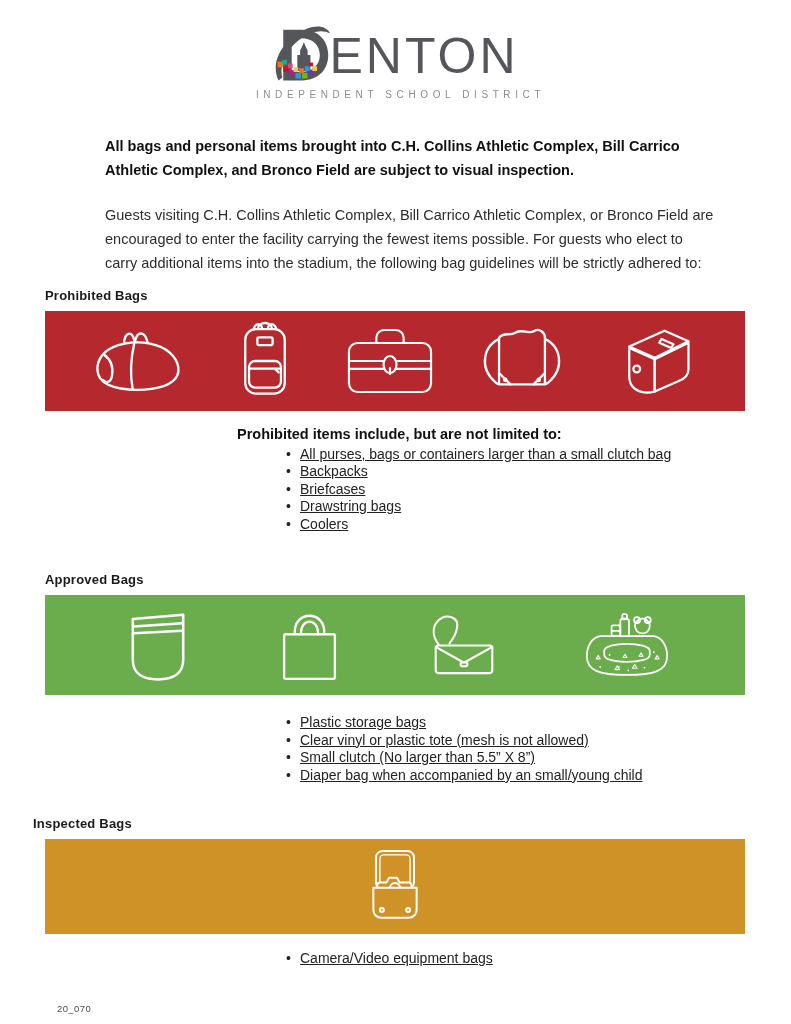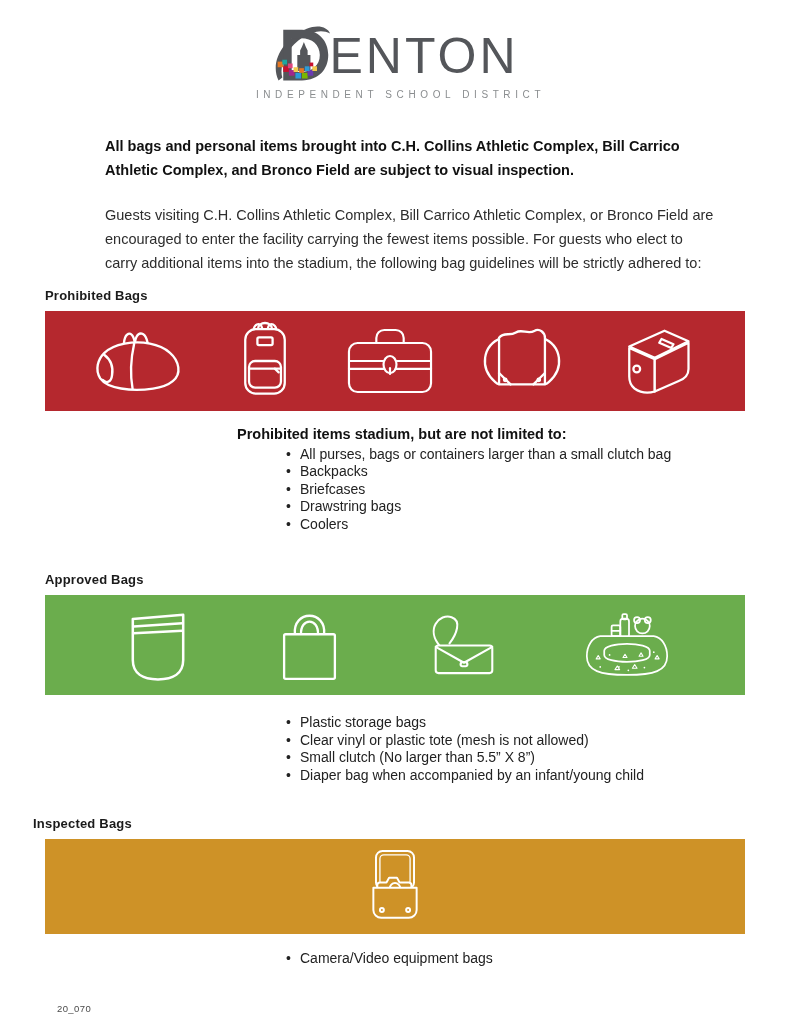--- a/index.html
+++ b/index.html
@@ -32,21 +32,21 @@
   .band-tall { height:100px; }
   .band-short { height:95px; justify-content:center; }
   .band svg { display:block; }
 
   
   .list-block { margin-top:15px; font-size:14px; line-height:16.5px; color:#222; }
   .lb-prohibited { margin-left:237px; }
   .lb-approved { margin-left:285px; margin-top:19px; }
   .lb-inspected { margin-left:285px; margin-top:16px; }
   .list-title { font-weight:bold; font-size:14.5px; margin:0 0 3px 0; color:#111; }
-  ul.bullets { list-style:none; margin:0; padding:0; }
+  ul.bullets { list-style:none; margin:0; padding:0;text-decoration:underline; }
   .lb-prohibited ul.bullets { padding-left:48px; }
   ul.bullets li { position:relative; padding-left:15px; margin-bottom:1px; }
   ul.bullets li::before { content:"\2022"; position:absolute; left:1px; top:0; }
 
   
   .footer-code { position:absolute; left:57px; bottom:10px; font-size:9.5px; color:#4a4a4a; letter-spacing:.4px; }
 </style>
 </head>
 <body>
 
@@ -133,21 +133,21 @@
       <svg viewBox="0 0 130 108" width="98" height="81" fill="none" stroke="#fff" stroke-width="3" stroke-linecap="round" stroke-linejoin="round">
         <path fill="currentColor" d="M28,34 L75,13 L107,27 L62,49 Z"></path>
         <path d="M71,24 L87,31 L84,36 L68,29 Z"></path>
         <path fill="currentColor" d="M28,36 L62,51 L62,94 C52,97 42,95 35,90 C30,86 28,80 28,74 Z"></path>
         <path fill="currentColor" d="M62,51 L107,29 L107,64 C107,72 102,77 94,80 L62,94 Z"></path>
         <circle cx="38" cy="64" r="4.5"></circle>
       </svg>
     </div>
 
     <div class="list-block lb-prohibited">
-      <p class="list-title">Prohibited items stadium, but are not limited to:</p>
+      <p class="list-title">Prohibited items include, but are not limited to:</p>
       <ul class="bullets">
         <li>All purses, bags or containers larger than a small clutch bag</li>
         <li>Backpacks</li>
         <li>Briefcases</li>
         <li>Drawstring bags</li>
         <li>Coolers</li>
       </ul>
     </div>
   </div>
 
@@ -201,21 +201,21 @@
           <circle cx="30" cy="88" r="1.3"></circle>
         </g>
       </svg>
     </div>
 
     <div class="list-block lb-approved">
       <ul class="bullets">
         <li>Plastic storage bags</li>
         <li>Clear vinyl or plastic tote (mesh is not allowed)</li>
         <li>Small clutch (No larger than 5.5” X 8”)</li>
-        <li>Diaper bag when accompanied by an infant/young child</li>
+        <li>Diaper bag when accompanied by an small/young child</li>
       </ul>
     </div>
   </div>
 
   <div>
     <h2 class="section-title t-inspected">Inspected Bags</h2>
     <div class="band band-short" style="background-color: rgb(206, 146, 39); color: rgb(206, 146, 39);">
 
       <svg viewBox="0 0 112 122" width="74" height="80" fill="none" stroke="#fff" stroke-width="3" stroke-linecap="round" stroke-linejoin="round">
         <rect x="27" y="6" width="58" height="58" rx="10"></rect>

